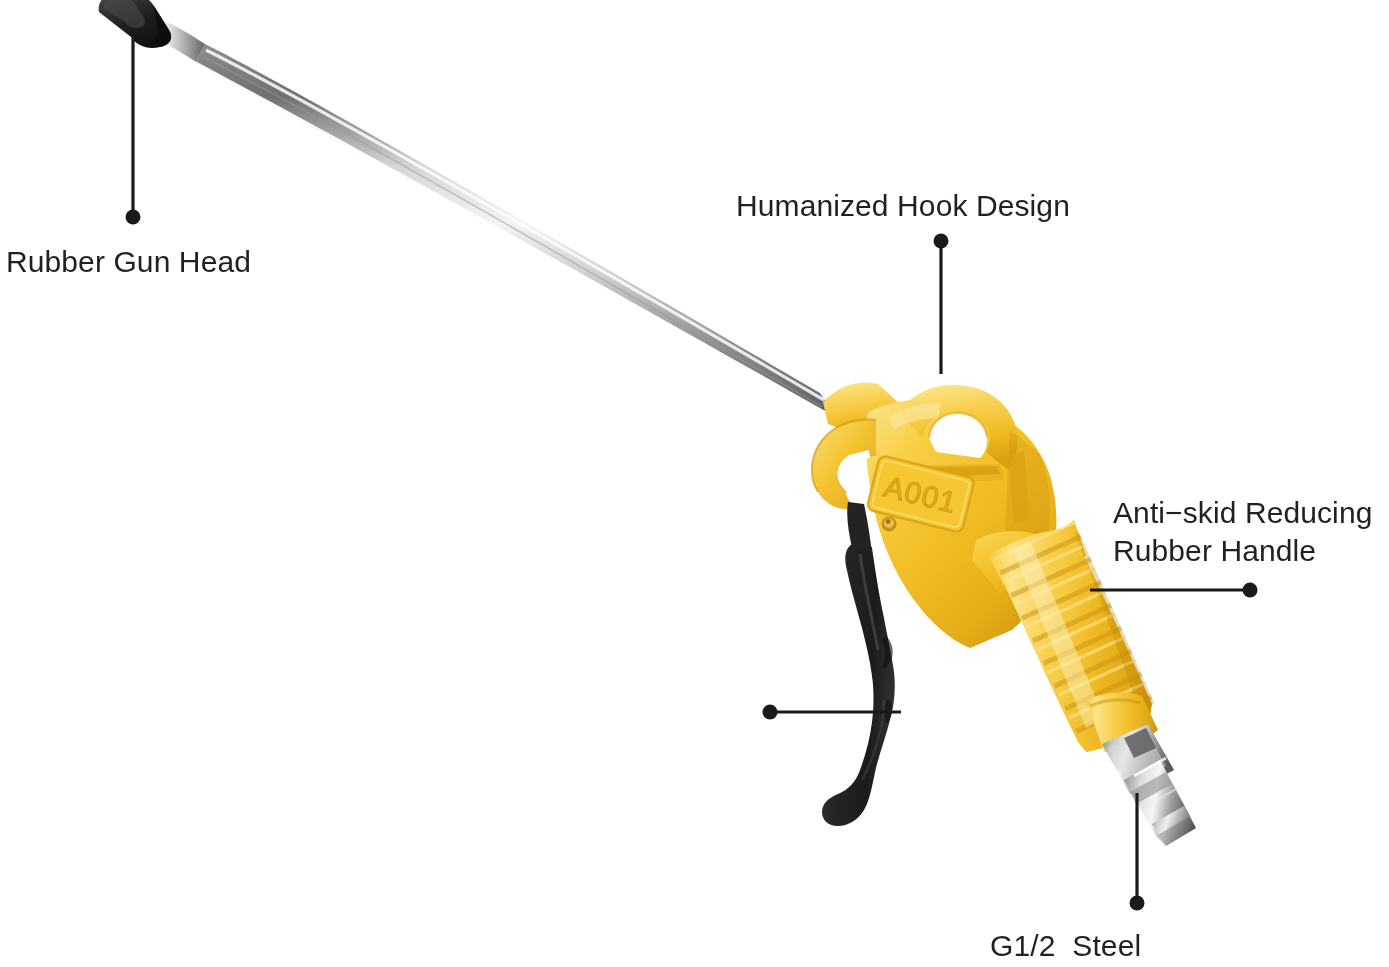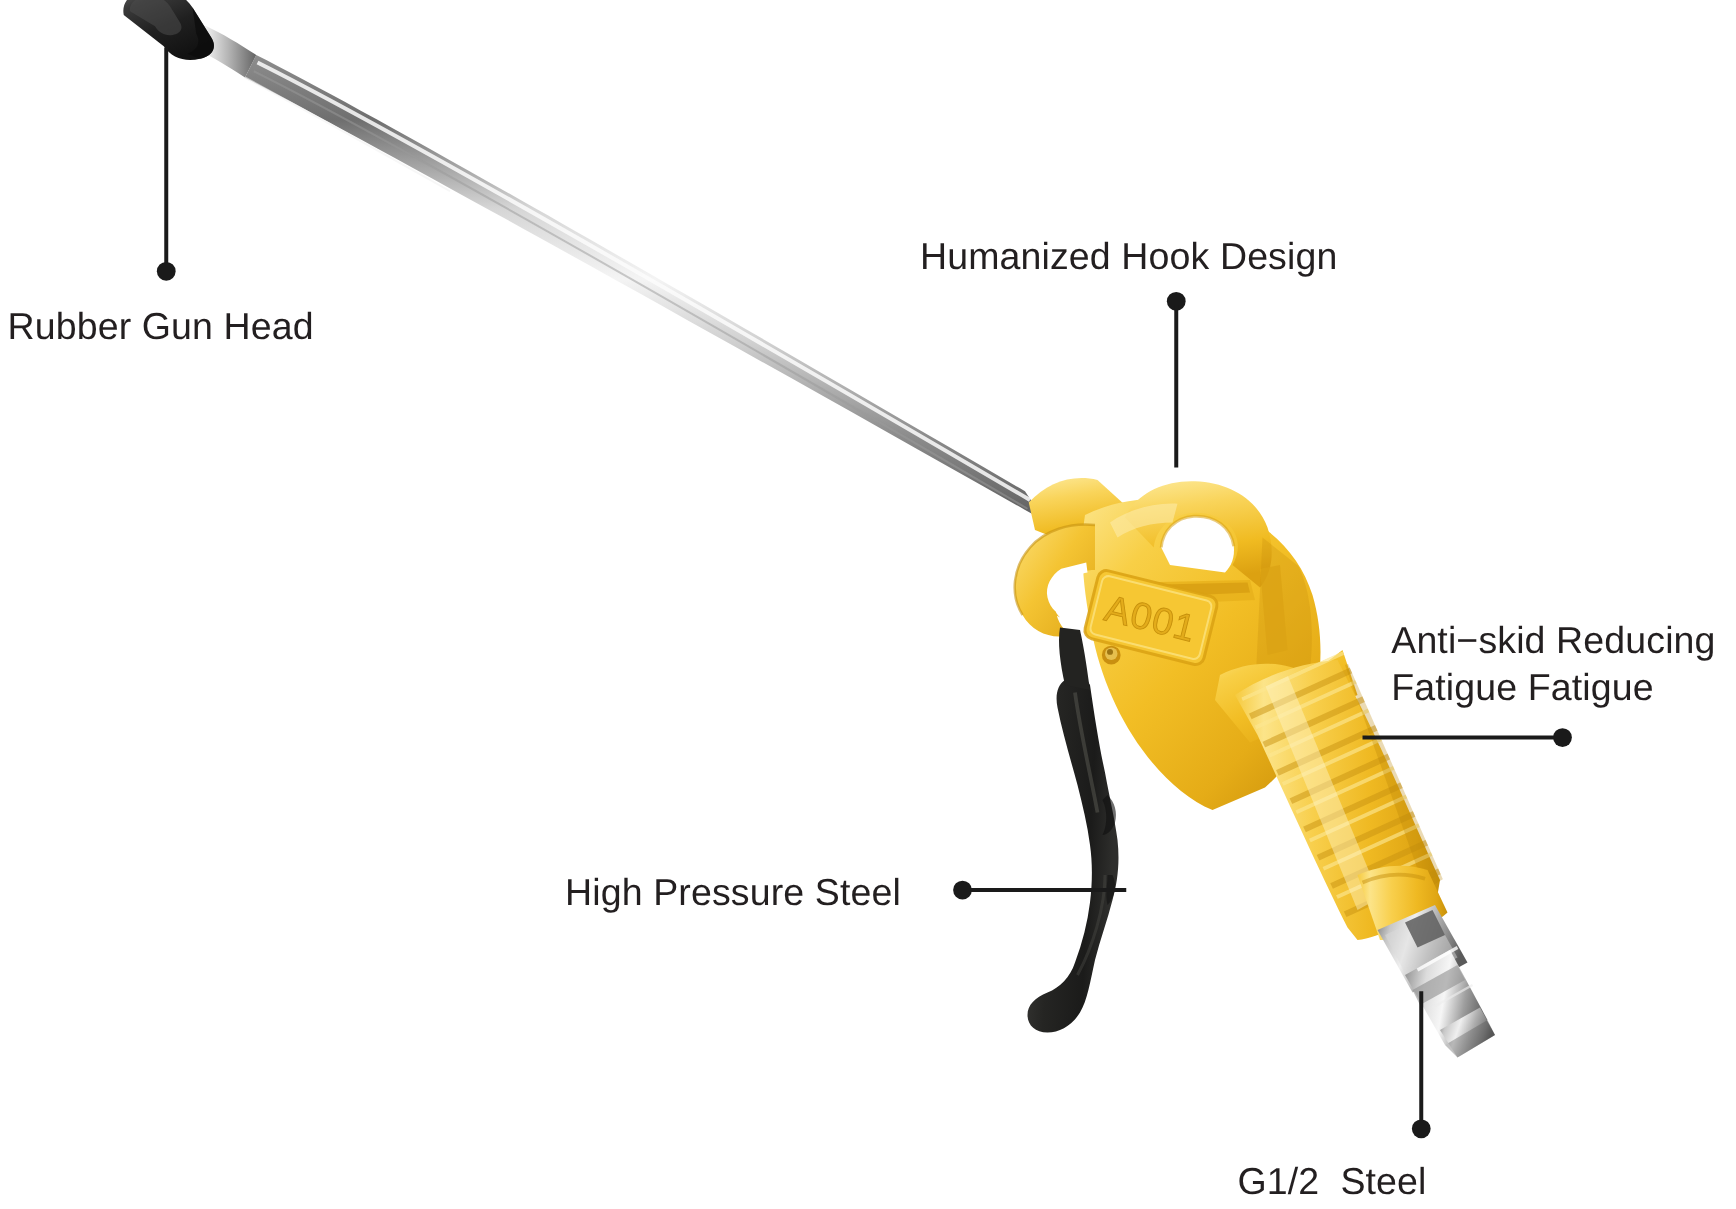--- a/index.html
+++ b/index.html
@@ -363,19 +363,18 @@
         <circle cx="1137" cy="903" r="7.5" stroke="none"></circle>
       </g>
     </g>
   </svg>
 
   <div class="callout-label" id="label-humanized-hook">Humanized Hook Design</div>
 
   <div class="callout-label" id="label-rubber-gun-head">Rubber Gun Head</div>
 
   <div class="callout-label" id="label-anti-skid">Anti−skid Reducing
-Fatigue Fatigue</div>
-
-  <div class="callout-label" id="label-high-pressure">High Pressure Steel</div>
+Rubber Handle</div>
+
 
   <div class="callout-label" id="label-g14-steel">G1/2  Steel</div>
 
 </div>
 
 </body></html>

